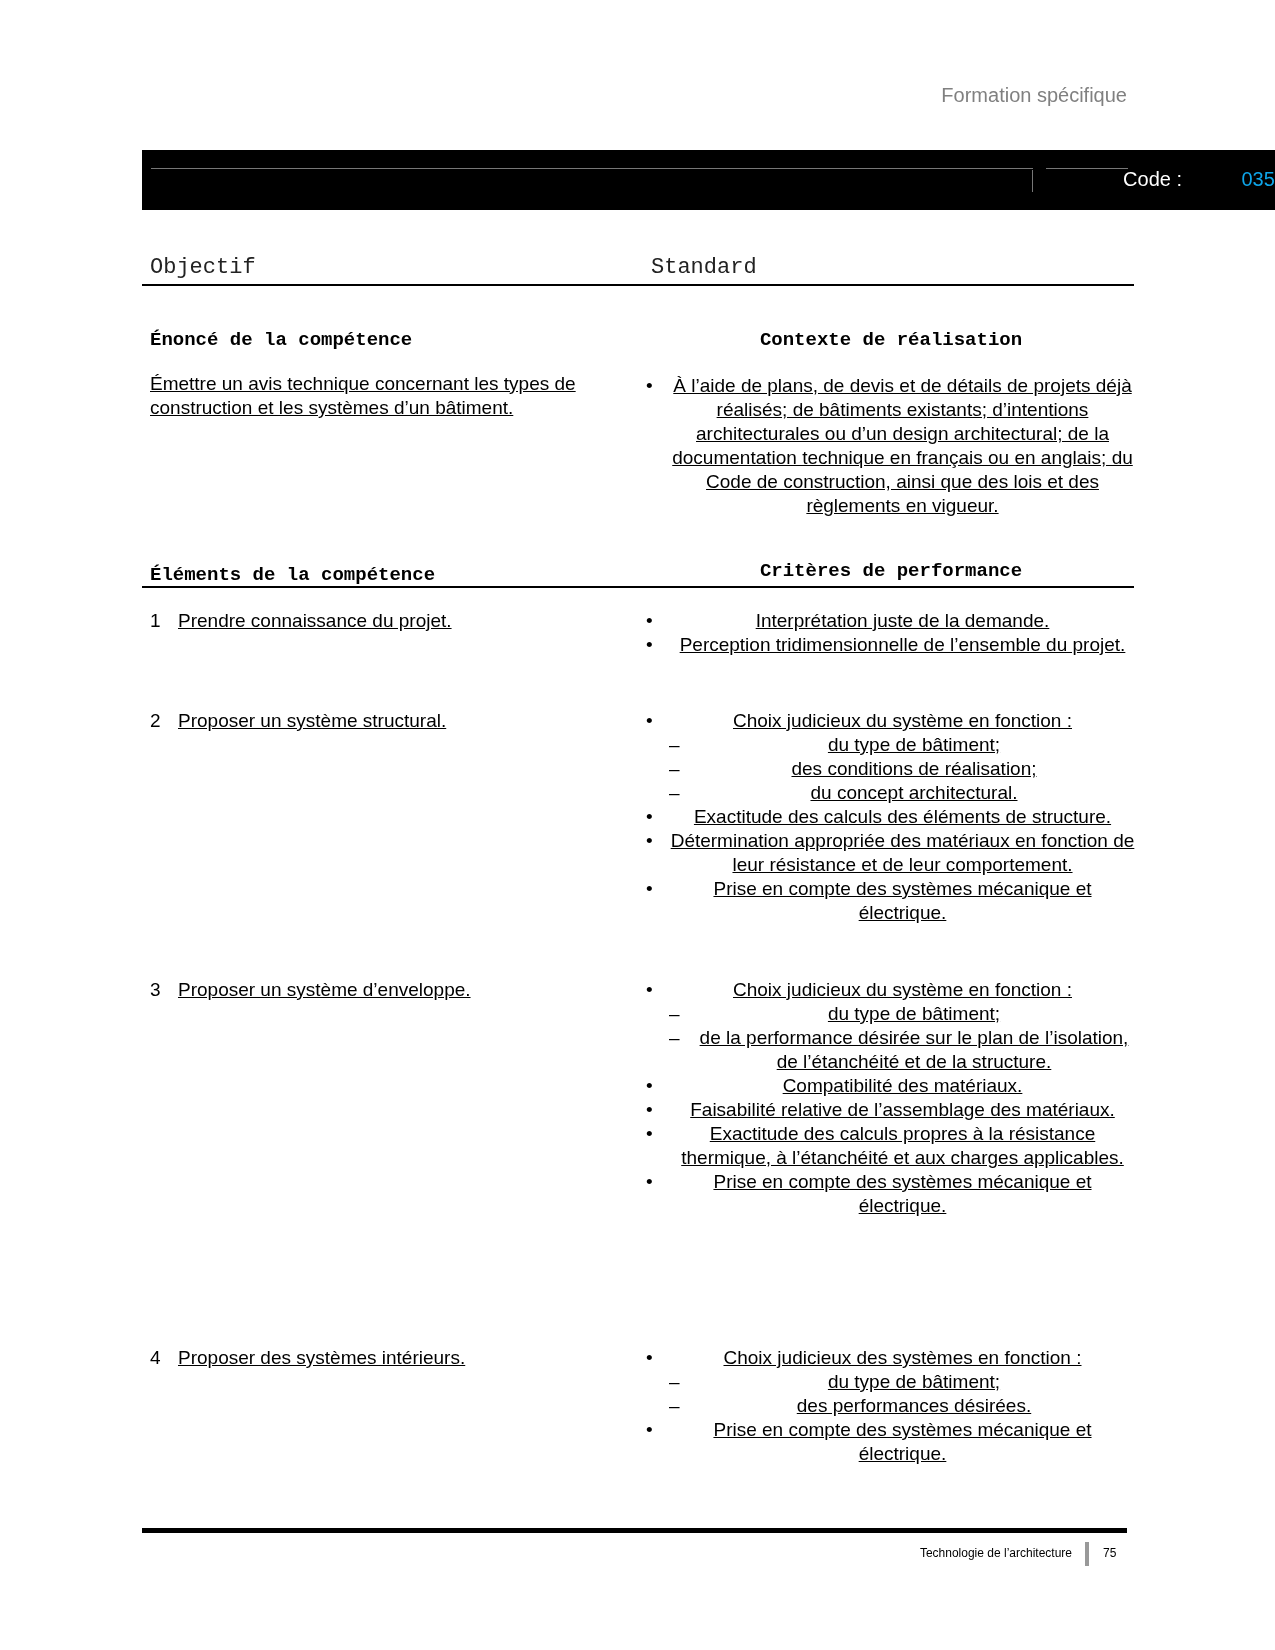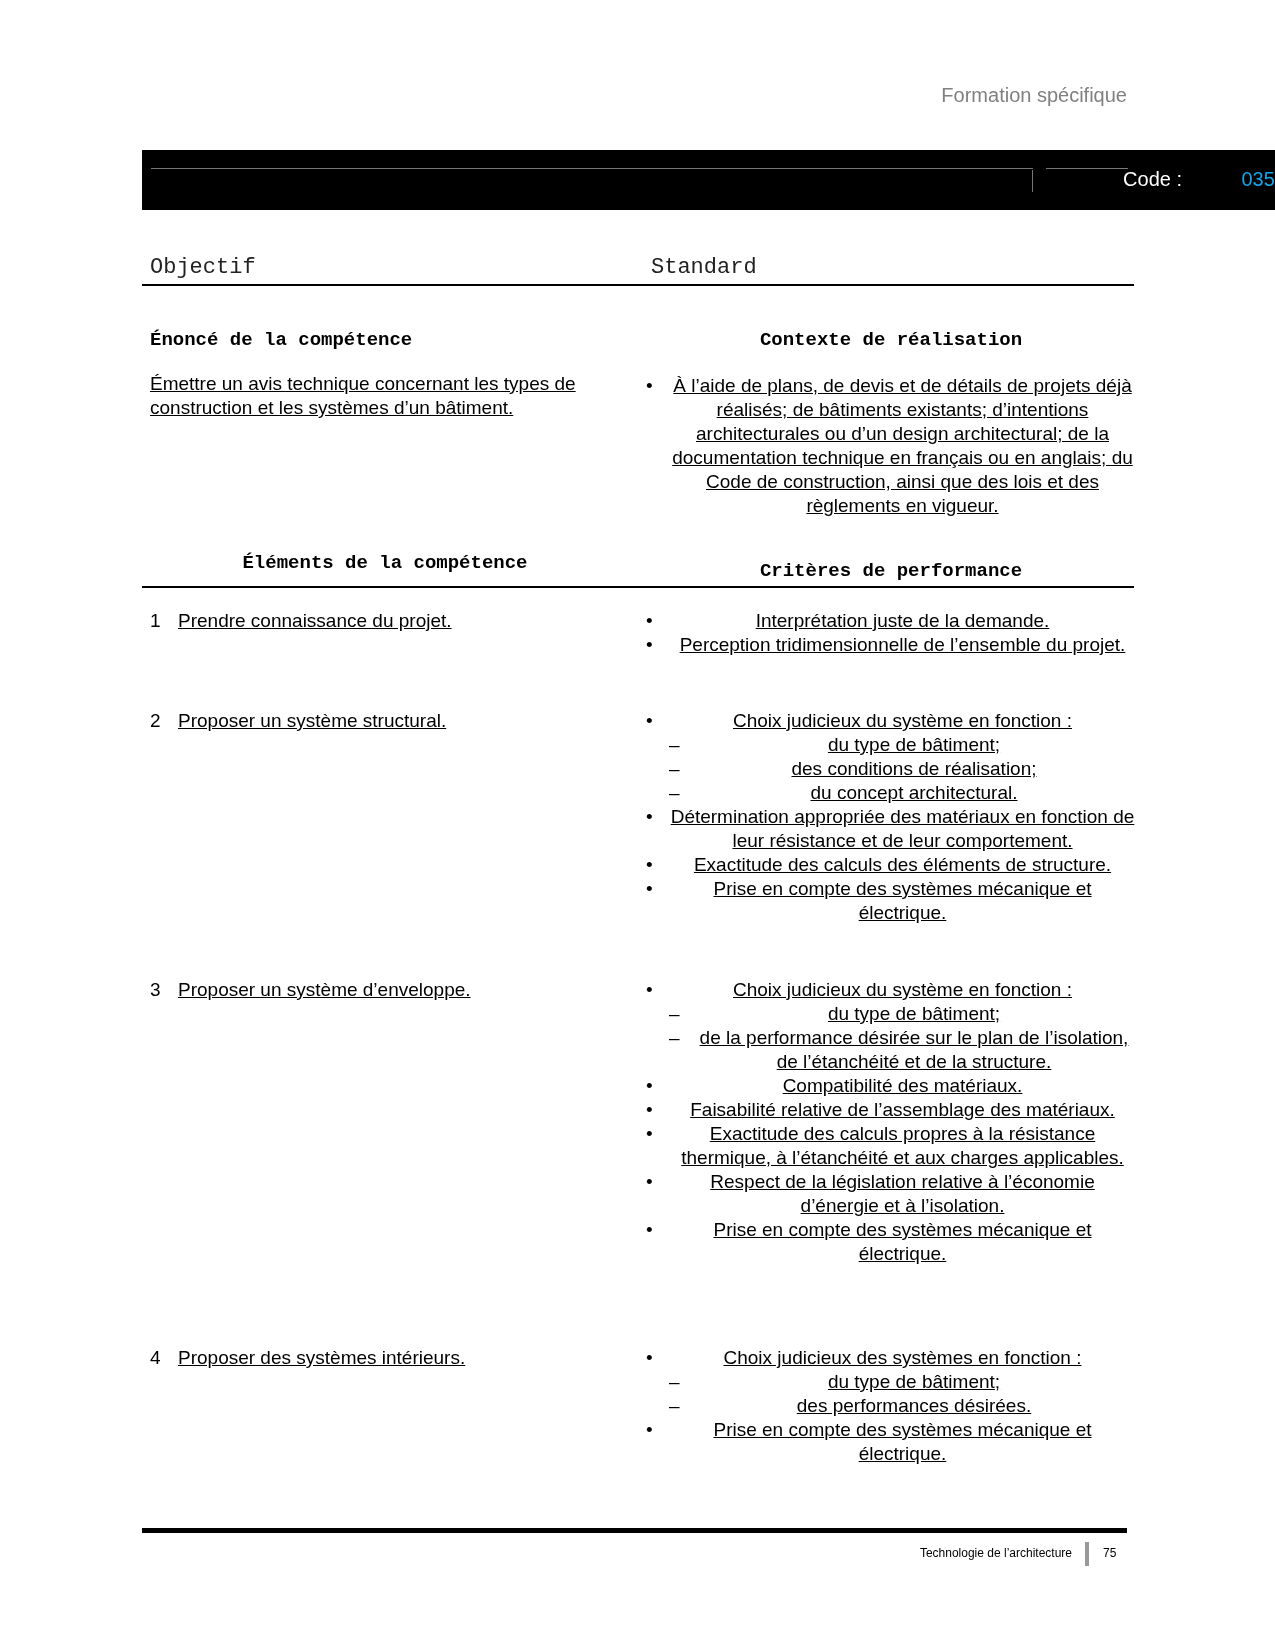--- a/index.html
+++ b/index.html
@@ -50,21 +50,21 @@
 <div class="h right-col" style="top:329px;">Contexte de réalisation</div>
 
 <div class="txt left-col" style="top:372px;">Émettre un avis technique concernant les types de construction et les systèmes d’un bâtiment.</div>
 
 <div class="txt right-col" style="top:374px;">
   <ul class="bul">
       <li>À l’aide de plans, de devis et de détails de projets déjà réalisés; de bâtiments existants; d’intentions architecturales ou d’un design architectural; de la documentation technique en français ou en anglais; du Code de construction, ainsi que des lois et des règlements en vigueur.</li>
     </ul>
 </div>
 
-<div class="h left-col" style="top:552px;text-align:center;">Éléments de la compétence</div>
+<div class="h left-col" style="top:564px;">Éléments de la compétence</div>
 <div class="h right-col" style="top:560px;">Critères de performance</div>
 <div class="rule" style="top:586px;"></div>
 
 <div class="txt left-col" style="top:609px;">
   <span class="el-num">1</span><span>Prendre connaissance du projet.</span>
 </div>
 <div class="txt right-col" style="top:609px;">
   <ul class="bul">
     <li>Interprétation juste de la demande.</li>
     <li>Perception tridimensionnelle de l’ensemble du projet.</li>
@@ -76,41 +76,40 @@
 </div>
 <div class="txt right-col" style="top:709px;">
   <ul class="bul">
     <li><span>Choix judicieux du système en fonction :</span>
       <ul class="sub">
         <li>du type de bâtiment;</li>
         <li>des conditions de réalisation;</li>
         <li>du concept architectural.</li>
       </ul>
     </li>
+    <li>Exactitude des calculs des éléments de structure.</li>
     <li>Détermination appropriée des matériaux en fonction de leur résistance et de leur comportement.</li>
-    <li>Exactitude des calculs des éléments de structure.</li>
     <li>Prise en compte des systèmes mécanique et électrique.</li>
   </ul>
 </div>
 
 <div class="txt left-col" style="top:978px;">
   <span class="el-num">3</span><span>Proposer un système d’enveloppe.</span>
 </div>
 <div class="txt right-col" style="top:978px;">
   <ul class="bul">
     <li><span>Choix judicieux du système en fonction :</span>
       <ul class="sub">
         <li>du type de bâtiment;</li>
         <li>de la performance désirée sur le plan de l’isolation, de l’étanchéité et de la structure.</li>
       </ul>
     </li>
     <li>Compatibilité des matériaux.</li>
     <li>Faisabilité relative de l’assemblage des matériaux.</li>
     <li>Exactitude des calculs propres à la résistance thermique, à l’étanchéité et aux charges applicables.</li>
-    <li>Respect de la législation relative à l’économie d’énergie et à l’isolation.</li>
     <li>Prise en compte des systèmes mécanique et électrique.</li>
   </ul>
 </div>
 
 <div class="txt left-col" style="top:1346px;">
   <span class="el-num">4</span><span>Proposer des systèmes intérieurs.</span>
 </div>
 <div class="txt right-col" style="top:1346px;">
   <ul class="bul">
     <li><span>Choix judicieux des systèmes en fonction :</span>

